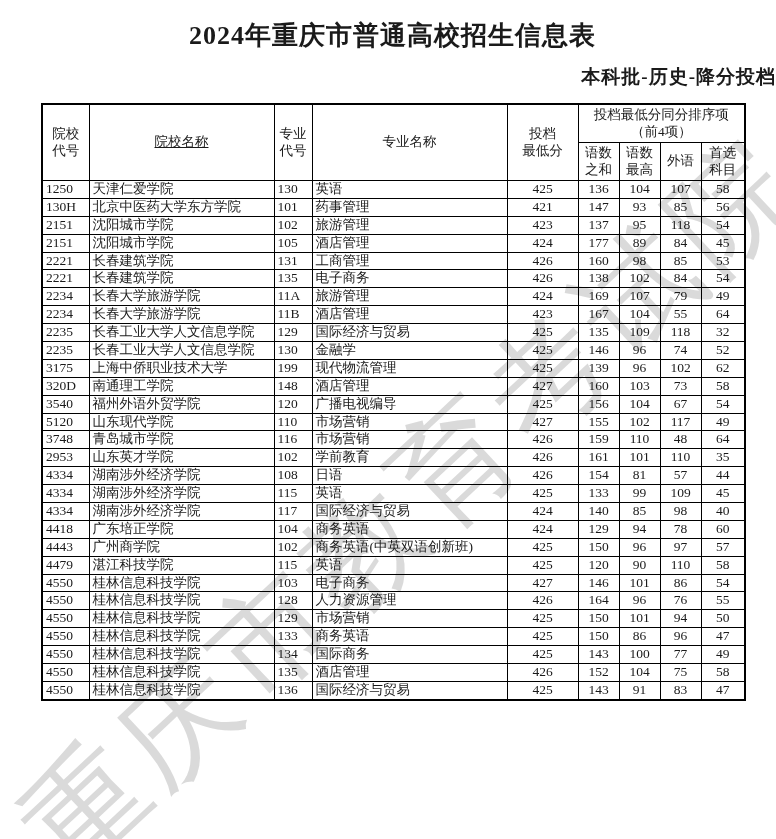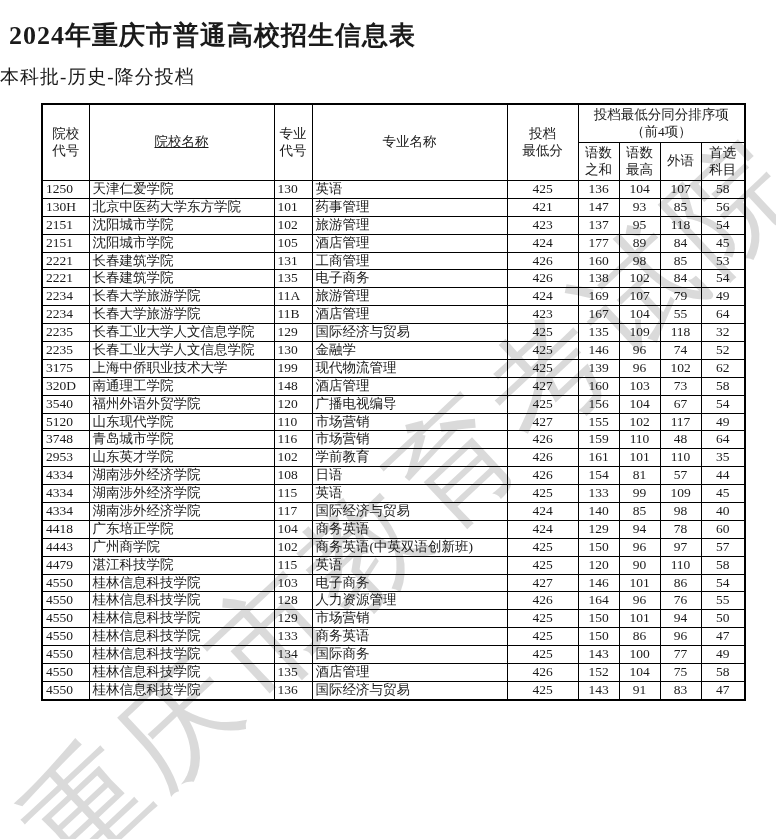--- a/index.html
+++ b/index.html
@@ -18,30 +18,30 @@
     font-size: 118px;
     letter-spacing: 8px;
     white-space: nowrap;
     color: rgba(158, 158, 158, 0.38);
     z-index: 0;
     pointer-events: none;
   }
   .content { position: relative; z-index: 1; }
   h1.title {
     margin: 18px 0 0 9px;
-    text-align: left;
+    text-align: center;
     font-size: 26px;
     font-weight: bold;
     letter-spacing: 1px;
   }
   h2.subtitle {
     margin: 11px 0 0 0;
-    text-align: left;
+    text-align: right;
     font-size: 19px;
-    font-weight: normal;
+    font-weight: bold;
     letter-spacing: 1px;
   }
   table.sheet {
     border-collapse: collapse;
     table-layout: fixed;
     margin: 13px 0 0 41px;
     width: 703px;
     background: transparent;
   }
   table.sheet { border: 2.5px solid #000; }

